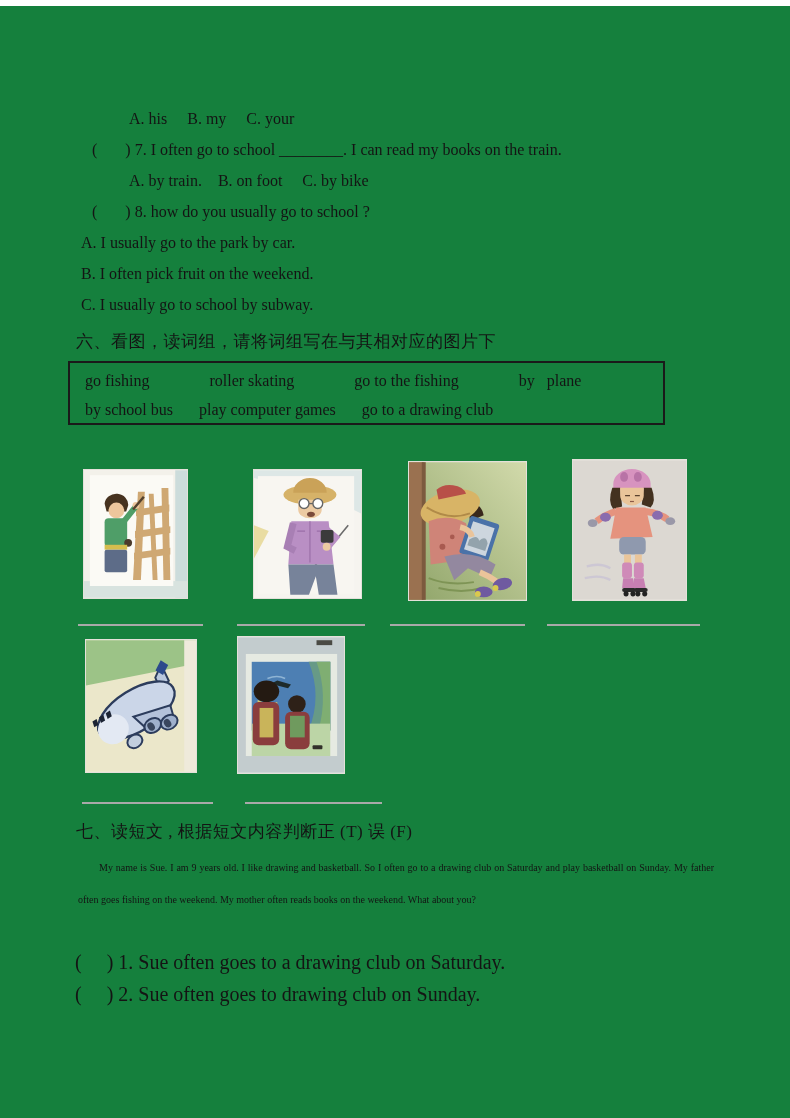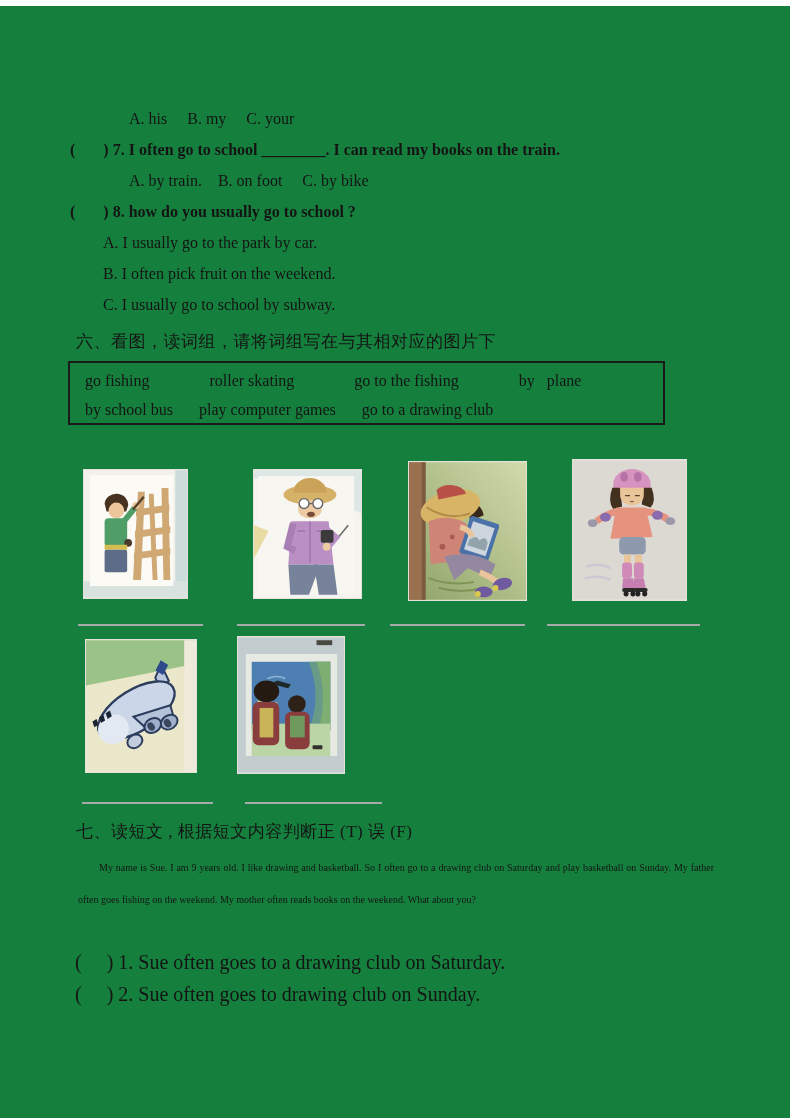--- a/index.html
+++ b/index.html
@@ -5,23 +5,23 @@
   html,body { margin:0; padding:0; background:#ffffff; }
   .page {
     position:relative; width:790px; height:1118px; margin:6px auto;
     background:#15803d; overflow:hidden;
     font-family:"Liberation Serif","DejaVu Serif",serif;
     color:#141414;
   }
   
   .mc { position:absolute; top:97px; left:0; width:790px; }
   .mc .line { height:31px; line-height:31px; font-size:16px; white-space:pre; }
-  .mc .line.q    { padding-left:70px;font-weight:bold; }
+  .mc .line.q    { padding-left:92px; }
   .mc .line.opt  { padding-left:129px; }
-  .mc .line.optA { padding-left:103px; }
+  .mc .line.optA { padding-left:81px; }
 
   
   .sec-heading {
     position:absolute; left:76px; font-size:17px; letter-spacing:0.5px;
     font-family:"Liberation Serif","DejaVu Sans",serif; white-space:pre;text-align:right;
   }
   .sec6-heading { top:324px; }
   .sec7-heading { top:814px; }
 
   

